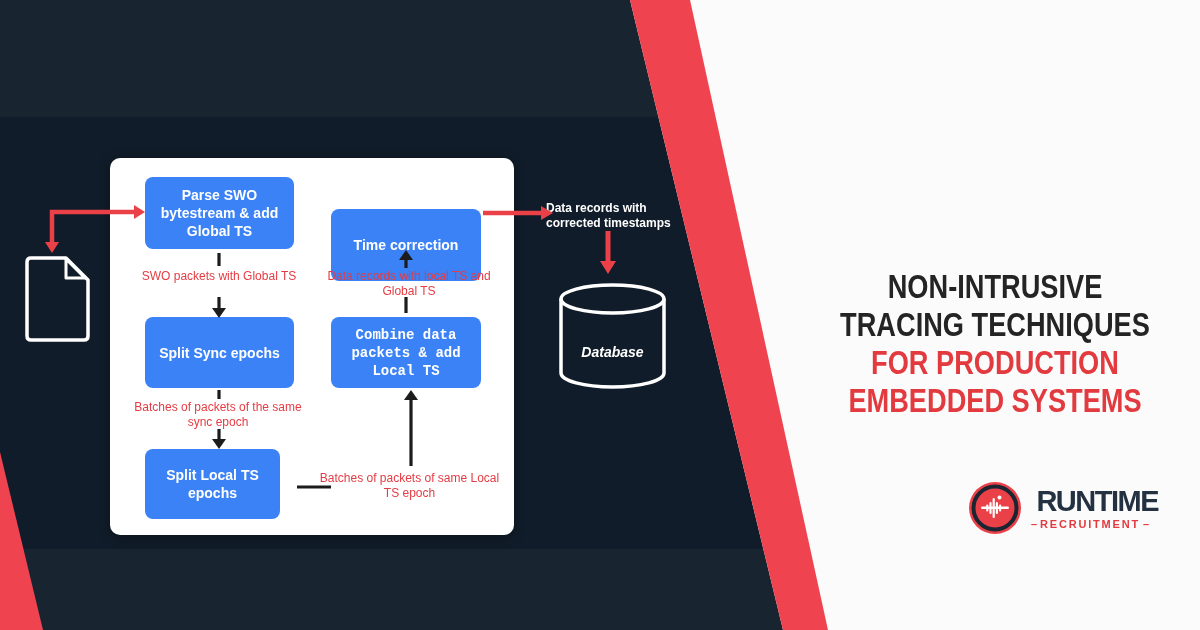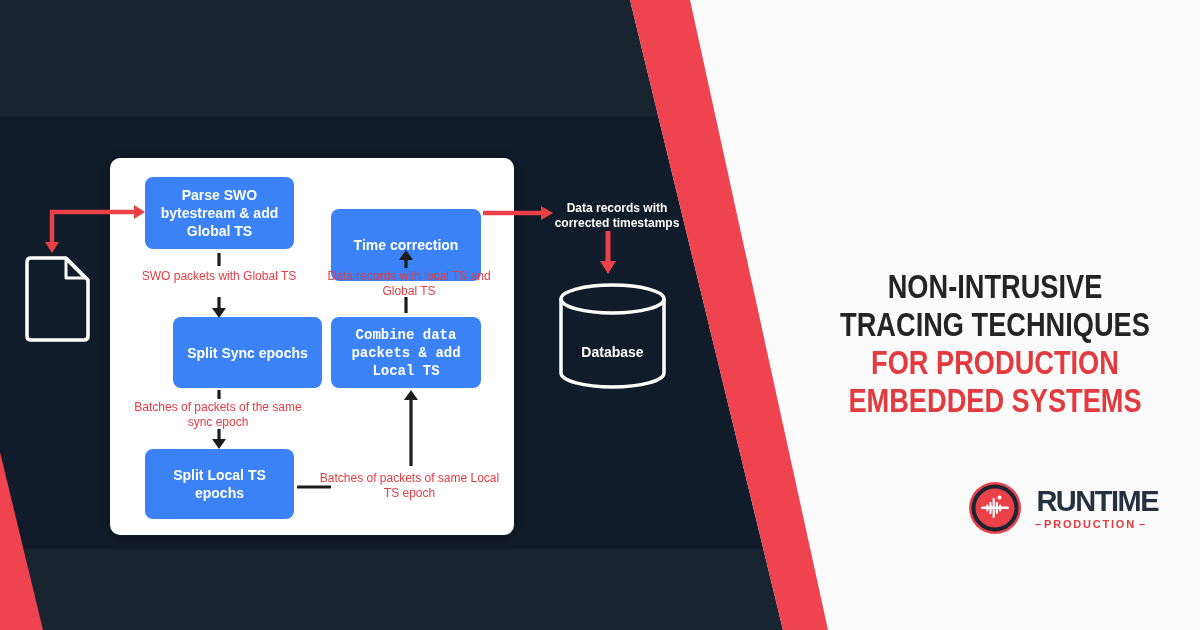--- a/index.html
+++ b/index.html
@@ -33,44 +33,43 @@
     background:#ffffff; border-radius:10px;
     box-shadow:0 2px 12px rgba(0,0,0,0.35);
   }
   .node {
     position:absolute; background:#3b82f6; color:#ffffff; border-radius:8px;
     display:flex; align-items:center; justify-content:center; text-align:center;
     font-weight:bold; font-size:14px; line-height:18px; padding:2px 4px;
   }
   .n1 { left:145px; top:177px; width:149px; height:72px; }
   .n2 { left:331px; top:177px; width:150px; height:72px;margin-top:32px; }
-  .n3 { left:145px; top:317px; width:149px; height:71px;margin-left:28px; }
+  .n3 { left:145px; top:317px; width:149px; height:71px; }
   .n4 { left:331px; top:317px; width:150px; height:71px;font-family:Liberation Mono, monospace; }
-  .n5 { left:145px; top:449px; width:149px; height:70px; }
+  .n5 { left:145px; top:449px; width:135px; height:70px; }
   .edge-label {
     position:absolute; color:#e53b42; font-weight:normal;
     font-size:12px; line-height:15px; text-align:center;
   }
   .e1 { left:135px; top:269px; width:168px; }
   .e2 { left:318px; top:269px; width:182px; }
   .e3 { left:128px; top:400px; width:180px; }
   .e4 { left:317px; top:471px; width:185px; }
   .out-label {
     position:absolute; left:546px; top:201px; width:142px;
     color:#ffffff; font-weight:bold; font-size:12px; line-height:15px;
-    text-align:center;
   }
   .doc-label {
     position:absolute; left:31px; top:277px; width:52px;
     color:#ffffff; font-weight:bold; font-size:11.5px; line-height:15px;
     text-align:center;
   }
   .db-label {
     position:absolute; left:562px; top:344px; width:101px;
-    color:#ffffff; font-weight:bold; font-size:14px; text-align:center;
+    color:#ffffff; font-weight:bold; font-size:14px; text-align:center;font-style:italic;
   }
   .overlay { position:absolute; left:0; top:0; }
   
   .headline {
     position:absolute; left:790px; top:267px; width:410px;
     text-align:center; font-weight:bold; font-size:34px; line-height:38px;
     transform:scaleX(0.8); transform-origin:50% 0;
     letter-spacing:0;
   }
   .headline .dark { color:#242424; }
@@ -188,15 +187,15 @@
       <rect x="13" y="25.5" width="28" height="2.4" rx="1.2"></rect>
       <rect x="18.2" y="23.5" width="2.2" height="7" rx="1.1"></rect>
       <rect x="21.4" y="21" width="2.2" height="12" rx="1.1"></rect>
       <rect x="24.6" y="17" width="2.2" height="20" rx="1.1"></rect>
       <rect x="27.8" y="21" width="2.2" height="12" rx="1.1"></rect>
       <rect x="31" y="23.5" width="2.2" height="7" rx="1.1"></rect>
       <circle cx="31.5" cy="16.5" r="2"></circle>
     </g>
   </svg>
   <div class="logo-brand">RUNTIME</div>
-  <div class="logo-sub"><span class="dash">–</span><span>PRODUCTION</span><span class="dash">–</span></div>
+  <div class="logo-sub"><span class="dash">–</span><span>RECRUITMENT</span><span class="dash">–</span></div>
 
 </div>
 
 </body></html>

